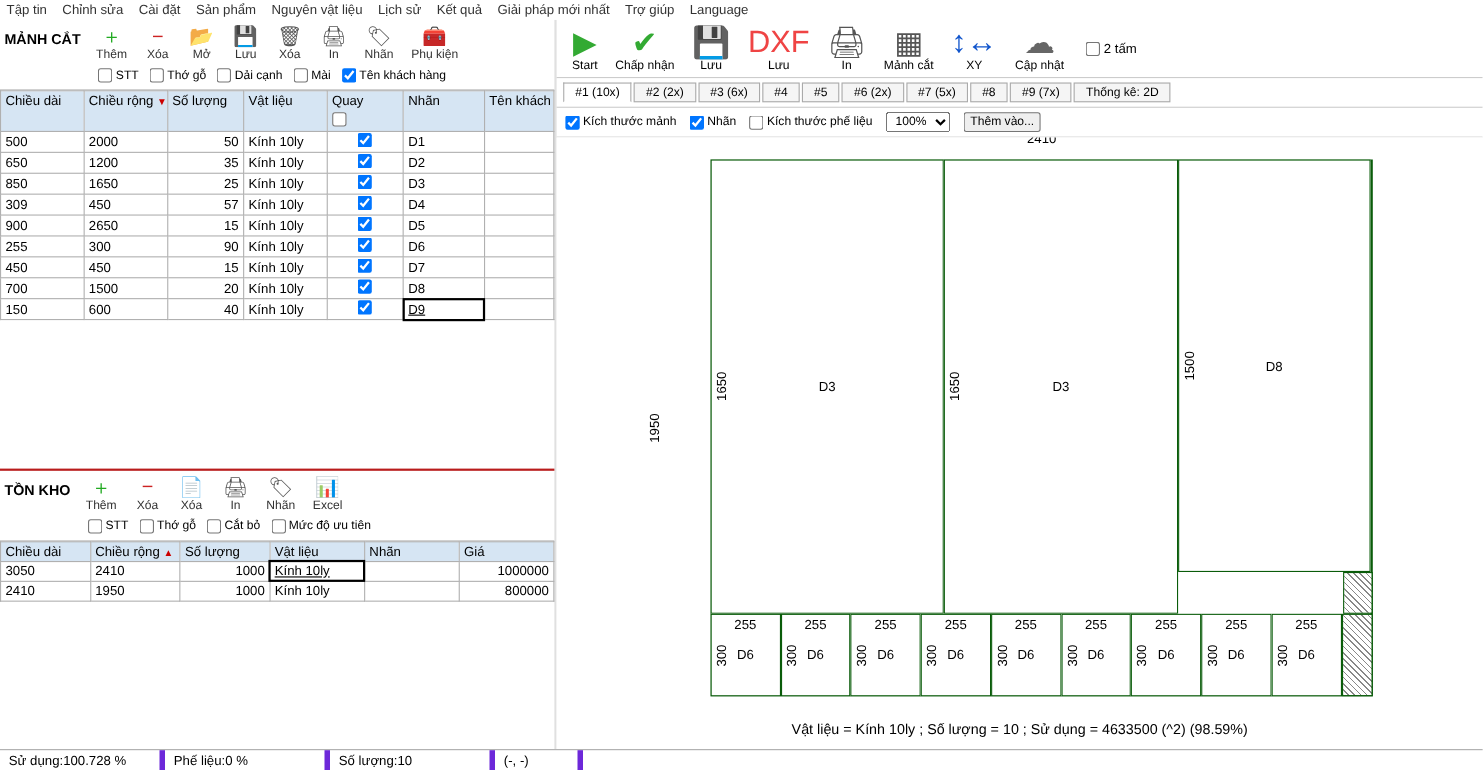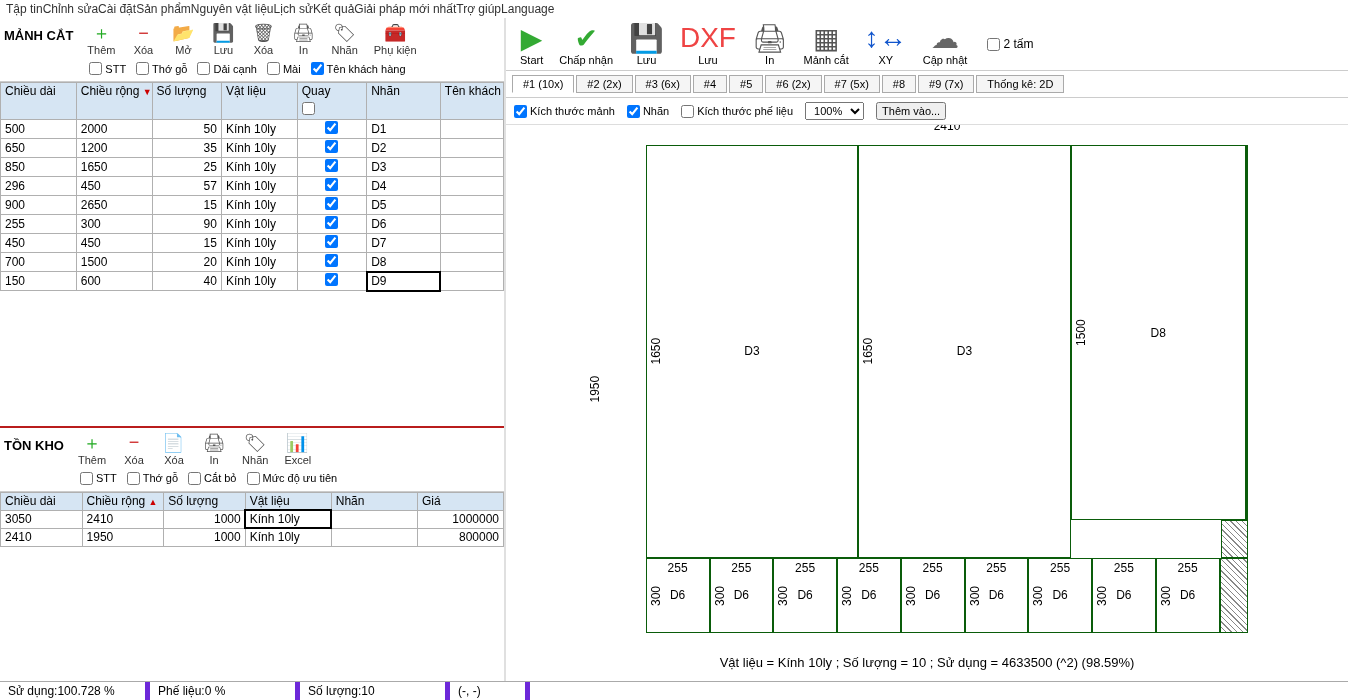--- a/index.html
+++ b/index.html
@@ -1,36 +1,36 @@
 <!DOCTYPE html>
 <html><head>
 <meta charset="utf-8">
 <style>
 * { box-sizing: border-box; margin: 0; padding: 0; font-family: "Segoe UI", Tahoma, sans-serif; font-size: 12px; }
 body { background: #fff; width: 1348px; height: 700px; overflow: hidden; display: flex; flex-direction: column; }
-.menubar { display: flex; gap: 0; padding: 2px 6px; color: #333; }
+.menubar { display: flex; gap: 14px; padding: 2px 6px; color: #333; }
 .menubar span { cursor: default; }
 .main { flex: 1; display: flex; overflow: hidden; }
 .left { width: 506px; display: flex; flex-direction: column; border-right: 2px solid #e0e0e0; }
 .right { flex: 1; display: flex; flex-direction: column; }
 .panel-hdr { display: flex; align-items: flex-start; border-bottom: 1px solid #ccc; padding: 2px 4px; }
 .panel-title { font-weight: bold; font-size: 13px; writing-mode: horizontal-tb; padding-top: 8px; padding-right: 8px; }
 .toolbar { display: flex; gap: 4px; flex-wrap: wrap; }
 .tbtn { display: flex; flex-direction: column; align-items: center; justify-content: center; min-width: 36px; padding: 2px 6px; cursor: pointer; }
 .tbtn .ico { height: 22px; display: flex; align-items: center; justify-content: center; font-size: 18px; }
 .tbtn .lbl { font-size: 11px; color: #333; }
 .checkrow { display: flex; gap: 10px; padding: 4px 8px; align-items: center; }
 .checkrow label { display: flex; align-items: center; gap: 3px; font-size: 11px; }
 .checkrow input { margin: 0; }
 table.grid { border-collapse: collapse; width: 100%; table-layout: fixed; }
 table.grid th, table.grid td { border: 1px solid #b0b0b0; padding: 1px 4px; text-align: left; font-size: 12px; height: 18px; overflow: hidden; white-space: nowrap; }
 table.grid th { background: #d6e5f3; font-weight: normal; vertical-align: top; }
 table.grid td.num { text-align: right; }
 table.grid td.cen { text-align: center; }
-.sel-cell { outline: 2px solid #000; outline-offset: -1px; }
+.sel-cell { outline: 2px solid #000; outline-offset: -1px; text-decoration: underline; }
 .right-toolbar { display: flex; border-bottom: 1px solid #ccc; padding: 2px 6px; align-items: center; }
 .rbtn { display: flex; flex-direction: column; align-items: center; padding: 2px 8px; cursor: pointer; }
 .rbtn .ico { font-size: 28px; height: 32px; display: flex; align-items: center; }
 .rbtn .lbl { font-size: 11px; }
 .tabs { display: flex; gap: 2px; padding: 4px 6px; border-bottom: 1px solid #ccc; }
 .tab { border: 1px solid #aaa; padding: 2px 10px; font-size: 11px; cursor: pointer; background: #f5f5f5; }
 .tab.active { background: #fff; border-bottom: 1px solid #fff; }
 .optrow { display: flex; gap: 12px; padding: 4px 8px; align-items: center; border-bottom: 1px solid #ddd; }
 .optrow label { display: flex; align-items: flex-start; gap: 3px; font-size: 11px; }
 .optrow select, .optrow button { font-size: 11px; padding: 1px 4px; }
@@ -155,21 +155,21 @@
             <tr>
               <td>850</td>
               <td>1650</td>
               <td class="num">25</td>
               <td>Kính 10ly</td>
               <td class="cen"><input type="checkbox" checked="" style=""></td>
               <td>D3</td>
               <td></td>
             </tr>
             <tr>
-              <td>296</td>
+              <td>309</td>
               <td>450</td>
               <td class="num">57</td>
               <td>Kính 10ly</td>
               <td class="cen"><input type="checkbox" checked="" style=""></td>
               <td>D4</td>
               <td></td>
             </tr>
             <tr>
               <td>900</td>
               <td>2650</td>

